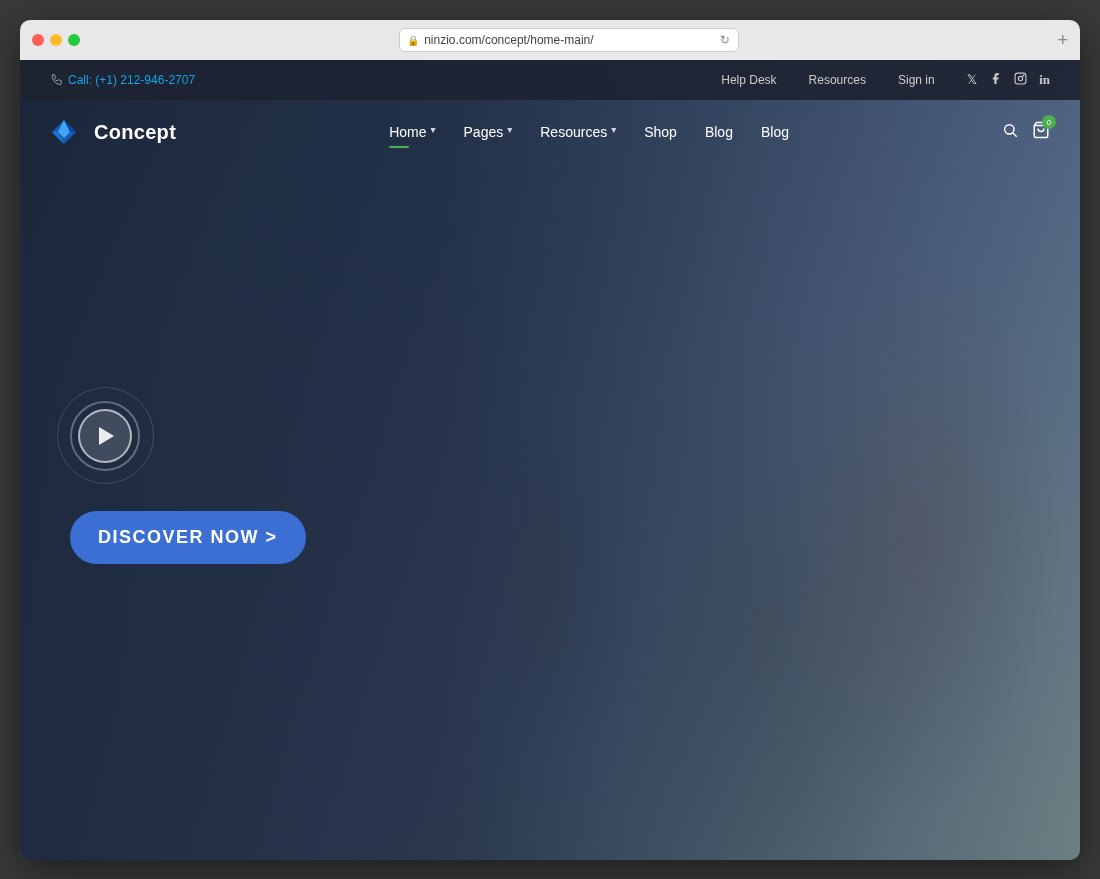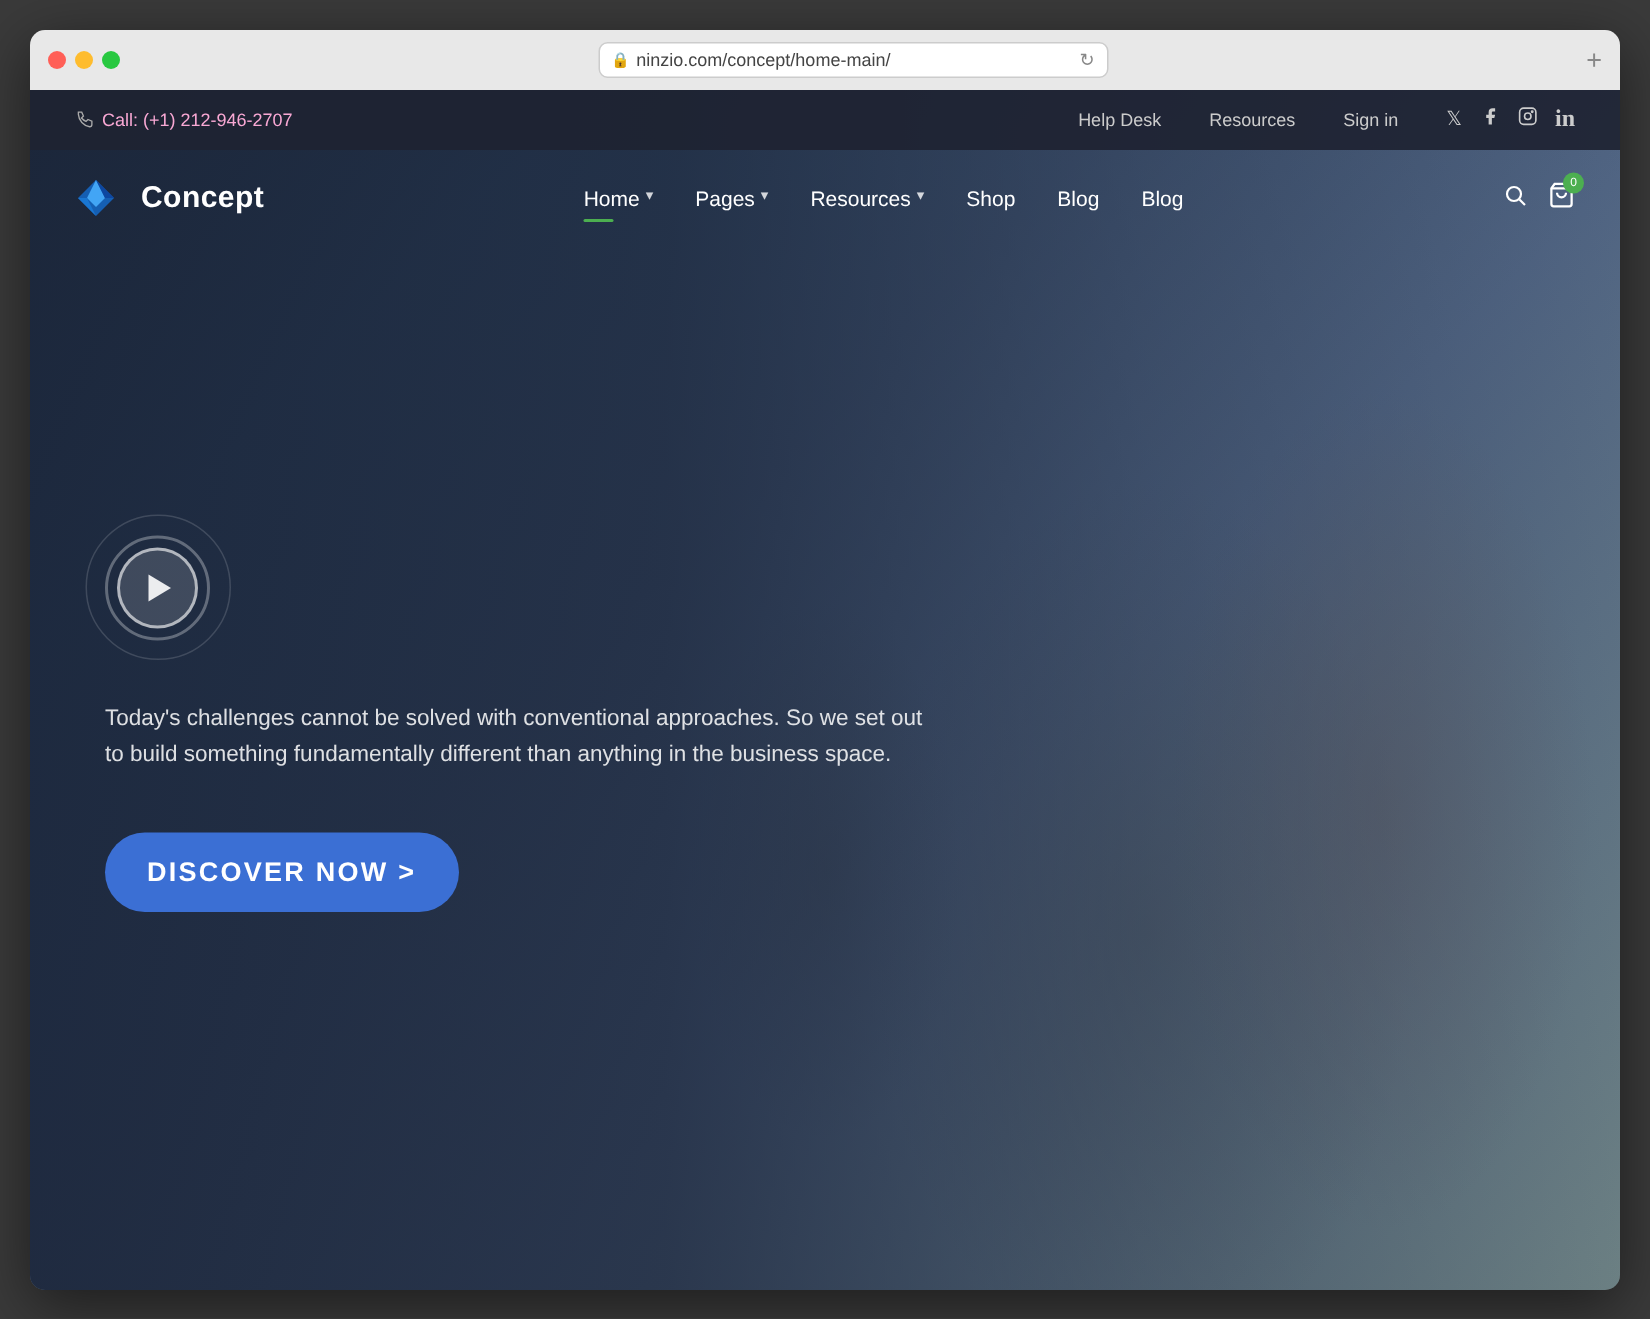--- a/index.html
+++ b/index.html
@@ -137,21 +137,21 @@
       justify-content: space-between;
       padding: 0 30px;
       height: 40px;
       flex-shrink: 0;
     }
 
     .topbar-left {
       display: flex;
       align-items: center;
       gap: 6px;
-      color: #f9a8d4;
+      color: #0ea5e9;
       font-size: 12px;
     }
 
     .topbar-right {
       display: flex;
       align-items: center;
       gap: 32px;
       color: #ccc;
       font-size: 12px;
     }
@@ -413,21 +413,21 @@
                 <path d="M18 2h-3a5 5 0 00-5 5v3H7v4h3v8h4v-8h3l1-4h-4V7a1 1 0 011-1h3z"></path>
               </svg>
           </span>
           <span class="social-icon">
             <svg width="13" height="13" viewBox="0 0 24 24" fill="none" stroke="#ccc" stroke-width="2">
                 <rect x="2" y="2" width="20" height="20" rx="5" ry="5"></rect>
                 <circle cx="12" cy="12" r="4"></circle>
                 <circle cx="17.5" cy="6.5" r="0.8" fill="#ccc"></circle>
               </svg>
           </span>
-          <span class="social-icon" style="font-size:16px; font-weight:bold; font-family:serif;">in</span>
+          <span class="social-icon" style="font-size:13px; font-weight:bold; font-family:serif;">in</span>
         </div>
       </div>
     </div>
 
     <div class="navbar">
       <a class="logo" href="#">
 
         <svg class="logo-diamond" viewBox="0 0 28 28" xmlns="http://www.w3.org/2000/svg">
           <polygon points="14,2 26,14 14,26 2,14" fill="#1565C0" opacity="0.9"></polygon>
           <polygon points="14,2 20,14 14,20 8,14" fill="#42A5F5"></polygon>
@@ -481,19 +481,18 @@
 
     <div class="hero-content">
       <div class="play-btn-wrapper">
         <div class="play-btn-outer">
           <div class="play-btn-inner">
             <div class="play-triangle"></div>
           </div>
         </div>
       </div>
 
-      <p class="hero-subtext">Today's challenges cannot be solved with conventional approaches. So we set out to build something fundamentally different than anything in the business space.</p>
 
       <button class="discover-btn">DISCOVER NOW &gt;</button>
     </div>
 
   </div>
 </div>
 
 </body></html>

